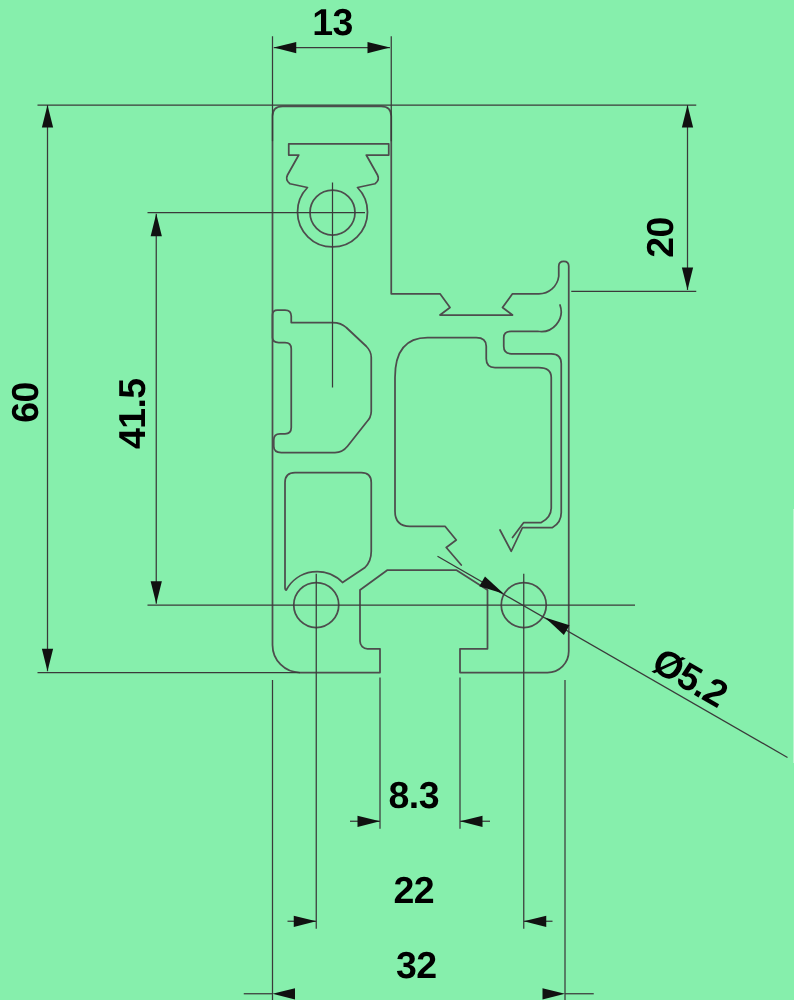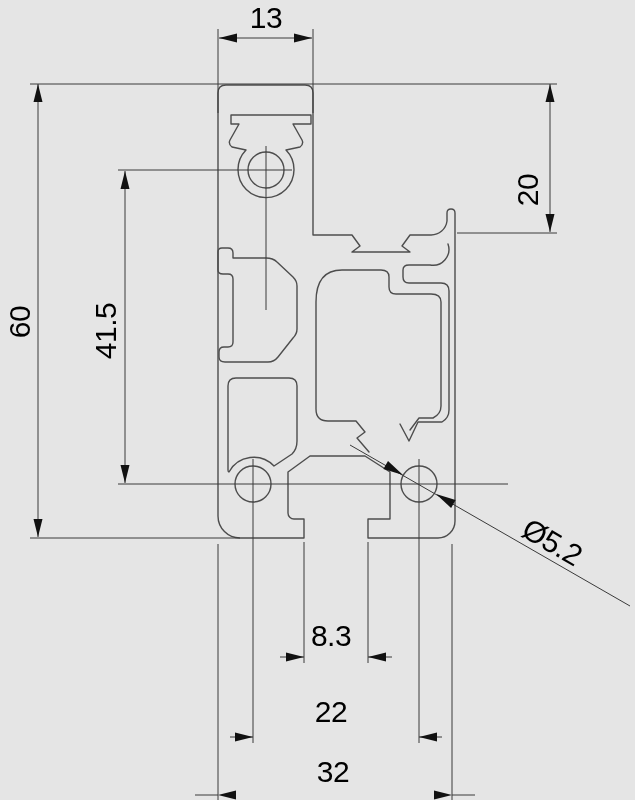--- a/index.html
+++ b/index.html
@@ -1,17 +1,17 @@
 <!DOCTYPE html>
 <html><head>
 <meta charset="utf-8">
 <style>
   html,body{margin:0;padding:0;background:#ffffff;}
-  .stage{position:relative;width:635px;height:800px;background:#e5e5e5;overflow:hidden;
-         font-family:"Liberation Sans", sans-serif;}
+  .stage{position:relative;width:635px;height:800px;background:#86efac;overflow:hidden;
+         font-family:"Liberation Sans", sans-serif;font-weight:bold;}
   svg{position:absolute;left:0;top:0;}
   .profile{fill:none;stroke:#4d4d4d;stroke-width:1.4;stroke-linejoin:round;stroke-linecap:round;}
   .thin{fill:none;stroke:#3a3a3a;stroke-width:1;stroke-linecap:butt;}
   .arrow{fill:#111;stroke:none;}
   .dimtext{fill:#000;font-family:"Liberation Sans", sans-serif;font-size:30px;
            text-anchor:middle;letter-spacing:-0.5px;}
 </style>
 </head>
 <body>
 

